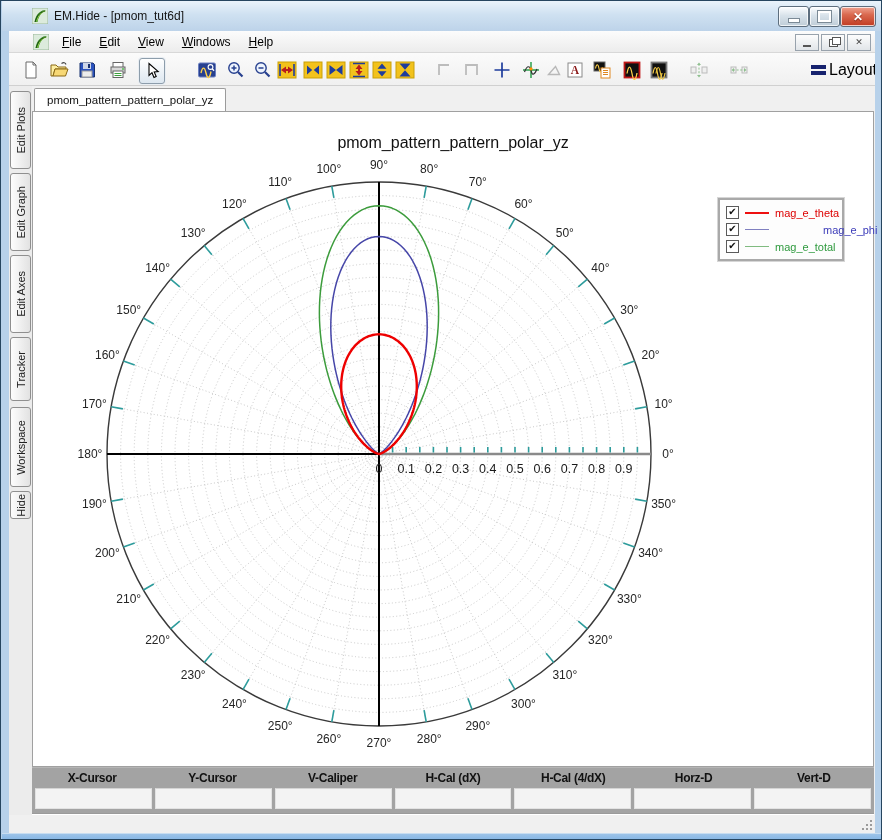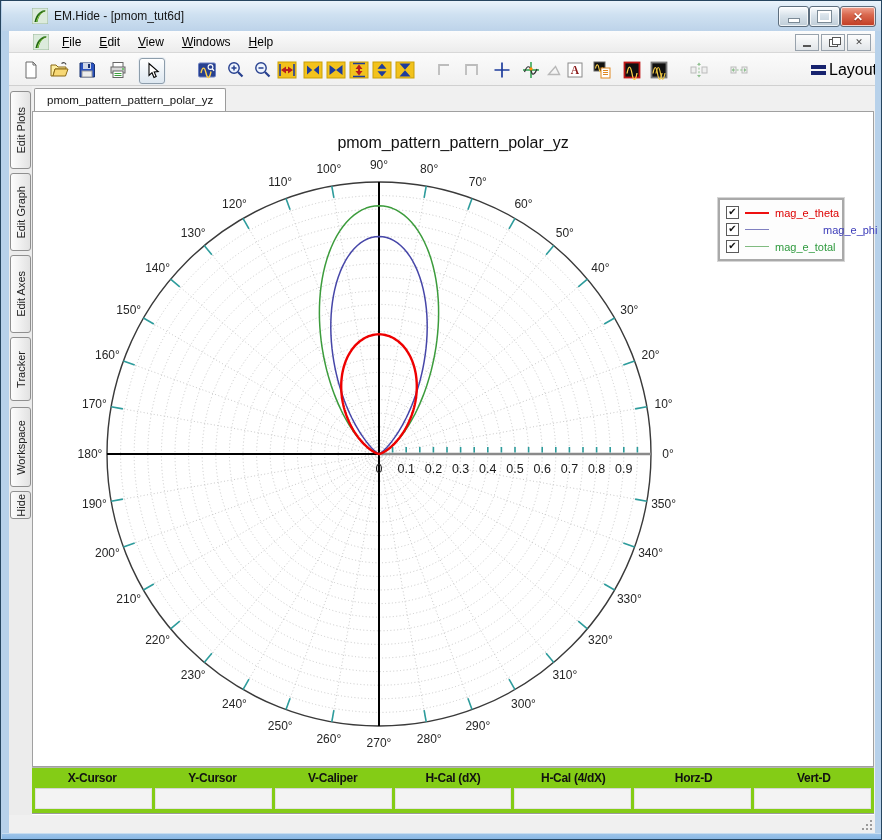--- a/index.html
+++ b/index.html
@@ -60,21 +60,21 @@
   #polar-svg{position:absolute;left:0;top:0;}
   
   .legend{position:absolute;left:685px;top:86px;width:126px;background:#fdfdfd;
     border:2px solid #a9a9a9;box-shadow:0 0 0 1px #d6d6d6;padding:4px 6px;box-sizing:border-box;}
   .lg-row{display:flex;align-items:center;height:17px;gap:6px;}
   .lg-check{width:11px;height:11px;border:1px solid #5a5a5a;background:#fff;font-size:10px;line-height:10px;
     text-align:center;color:#111;flex:none;}
   .lg-line{width:24px;height:0;border-top:2px solid #000;flex:none;}
   .lg-label{font-size:11px;white-space:nowrap;}
   
-  .readout{position:absolute;left:0;top:681px;right:1px;height:46px;background:#84cc16;border-top:1px solid #b5b5b5;}
+  .readout{position:absolute;left:0;top:681px;right:1px;height:46px;background:#a3a3a3;border-top:1px solid #b5b5b5;}
   .ro-head{display:flex;height:20px;align-items:center;}
   .ro-head div{flex:1;text-align:center;font-weight:bold;font-size:12px;color:#111;letter-spacing:-0.3px;}
   .ro-cells{display:flex;height:21px;padding:0 3px;gap:3px;}
   .ro-cells div{flex:1;background:#f3f3f3;border:1px solid #e2e2e2;border-top-color:#d4d4d4;}
   .separator{position:absolute;left:0;top:727px;right:1px;height:0;border-top:1px solid #9a9a9a;border-bottom:1px solid #ffffff;}
   
   .statusbar{position:absolute;left:8px;top:814px;width:866px;height:18px;background:#f0f0f0;}
   .grip{position:absolute;right:1px;bottom:1px;}
   .frame-bottom{position:absolute;left:1px;top:832px;width:880px;height:8px;
     background:linear-gradient(#9cc3e8,#7fb2e4);border-top:1px solid #c8ddf0;}

